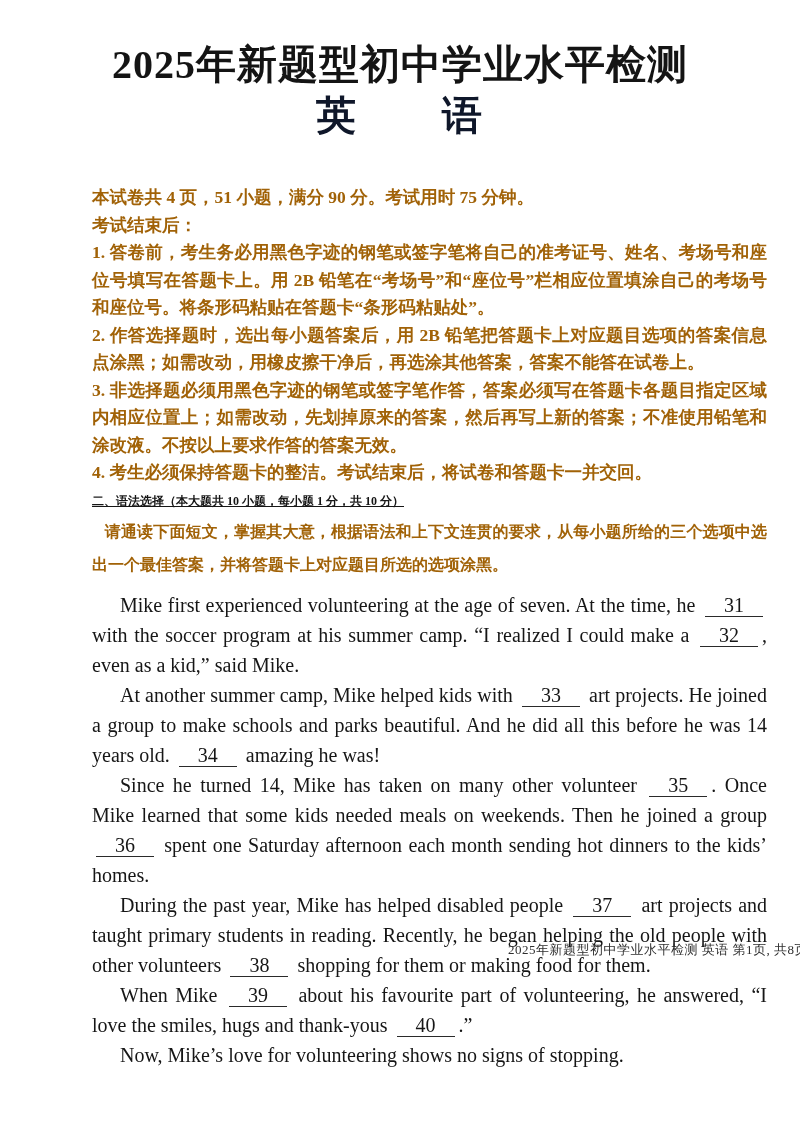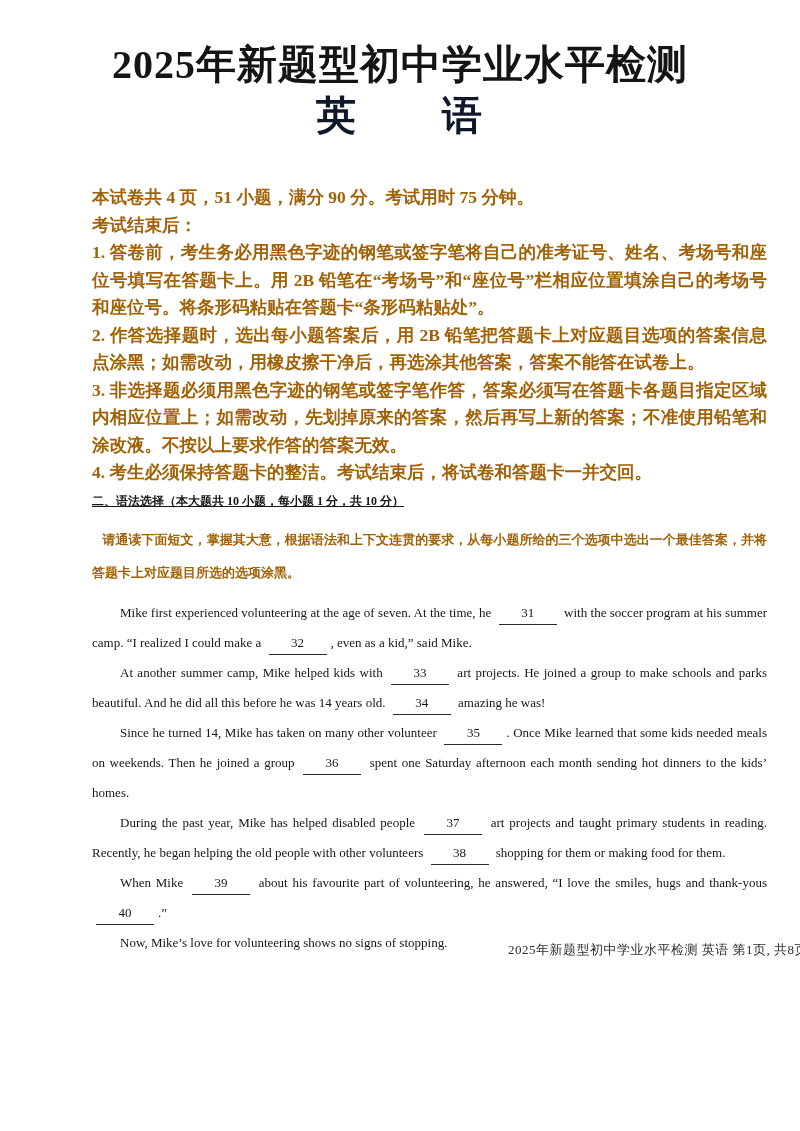--- a/index.html
+++ b/index.html
@@ -29,28 +29,28 @@
     font-size:17.5px;line-height:27.5px;font-weight:600;
     text-align:justify;text-justify:inter-ideograph;color:#a16207;
   }
   .cn p{margin:0;}
   .notice-title{font-weight:700;}
 
   .section-heading{
     font-size:12px;line-height:28px;font-weight:700;color:#161616;text-decoration:underline;
   }
   .section-intro{
-    margin-top:8px;font-size:13px;line-height:33px;font-weight:600;
+    margin-top:0;font-size:16px;line-height:33px;font-weight:600;
     text-align:justify;text-indent:0.8em;
   }
 
   
   .passage{
     margin-top:9px;
-    font-size:13px;line-height:30px;font-weight:400;
+    font-size:20px;line-height:30px;font-weight:400;
     text-align:justify;color:#161616;
   }
   .passage p{margin:0;text-indent:28px;}
   .blank{
     display:inline-block;min-width:52px;padding:0 3px 0 3px;margin:0 4px;
     text-align:center;text-indent:0;
     border-bottom:1.8px solid #2a2a2a;
     line-height:22px;
   }
 

